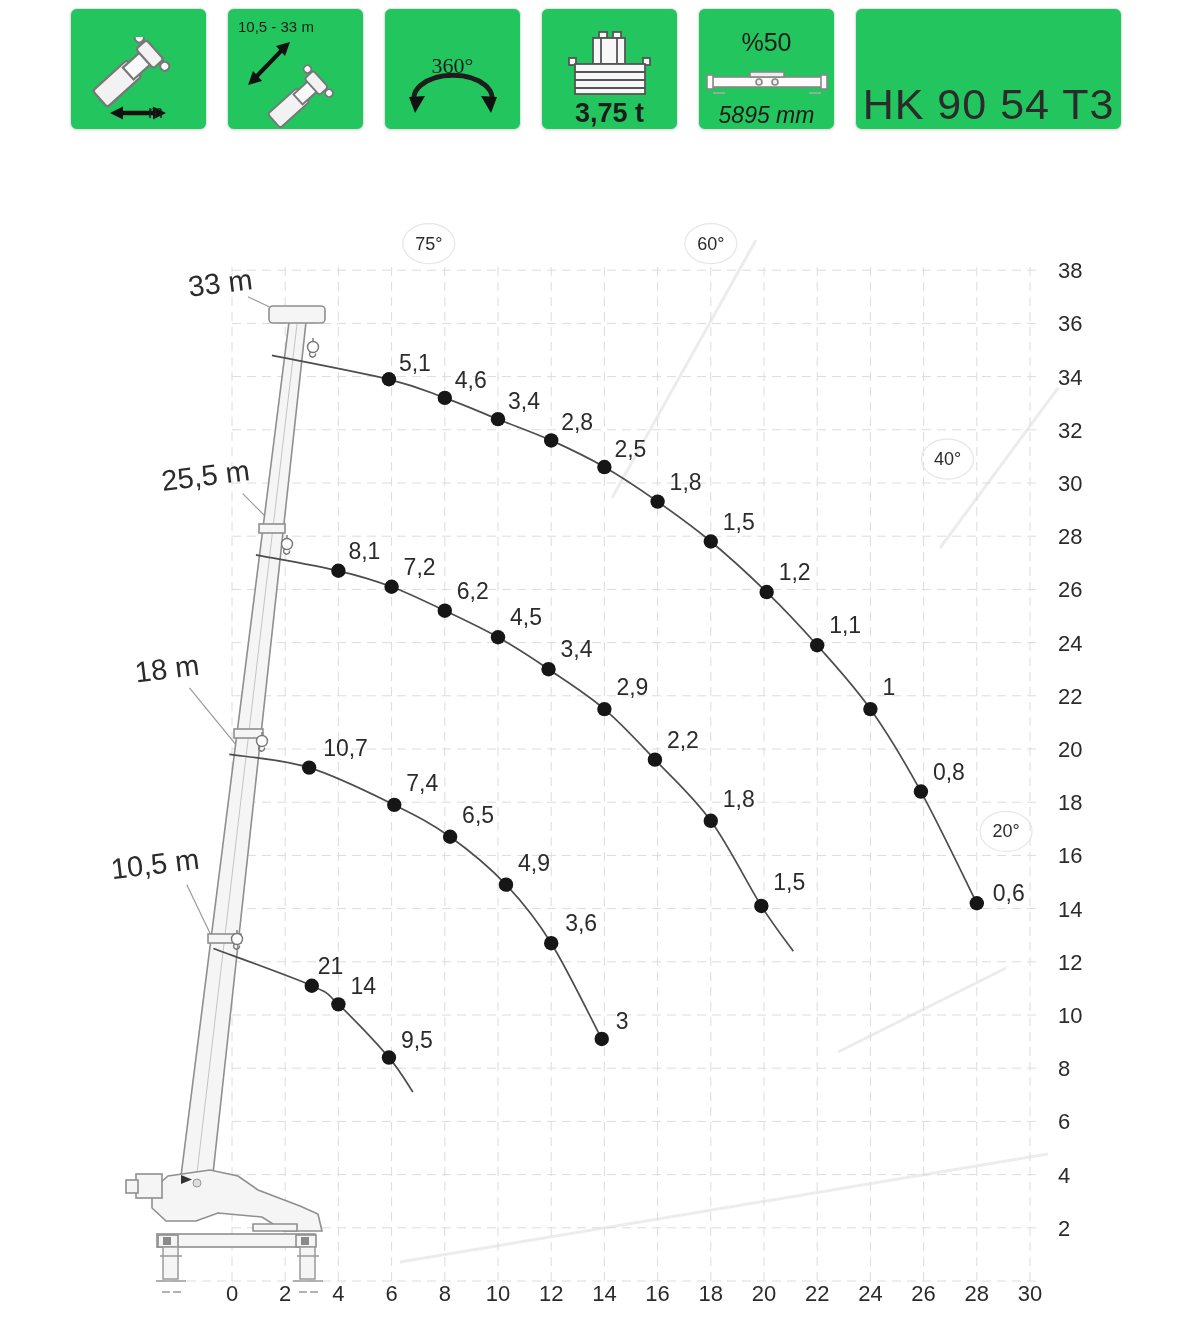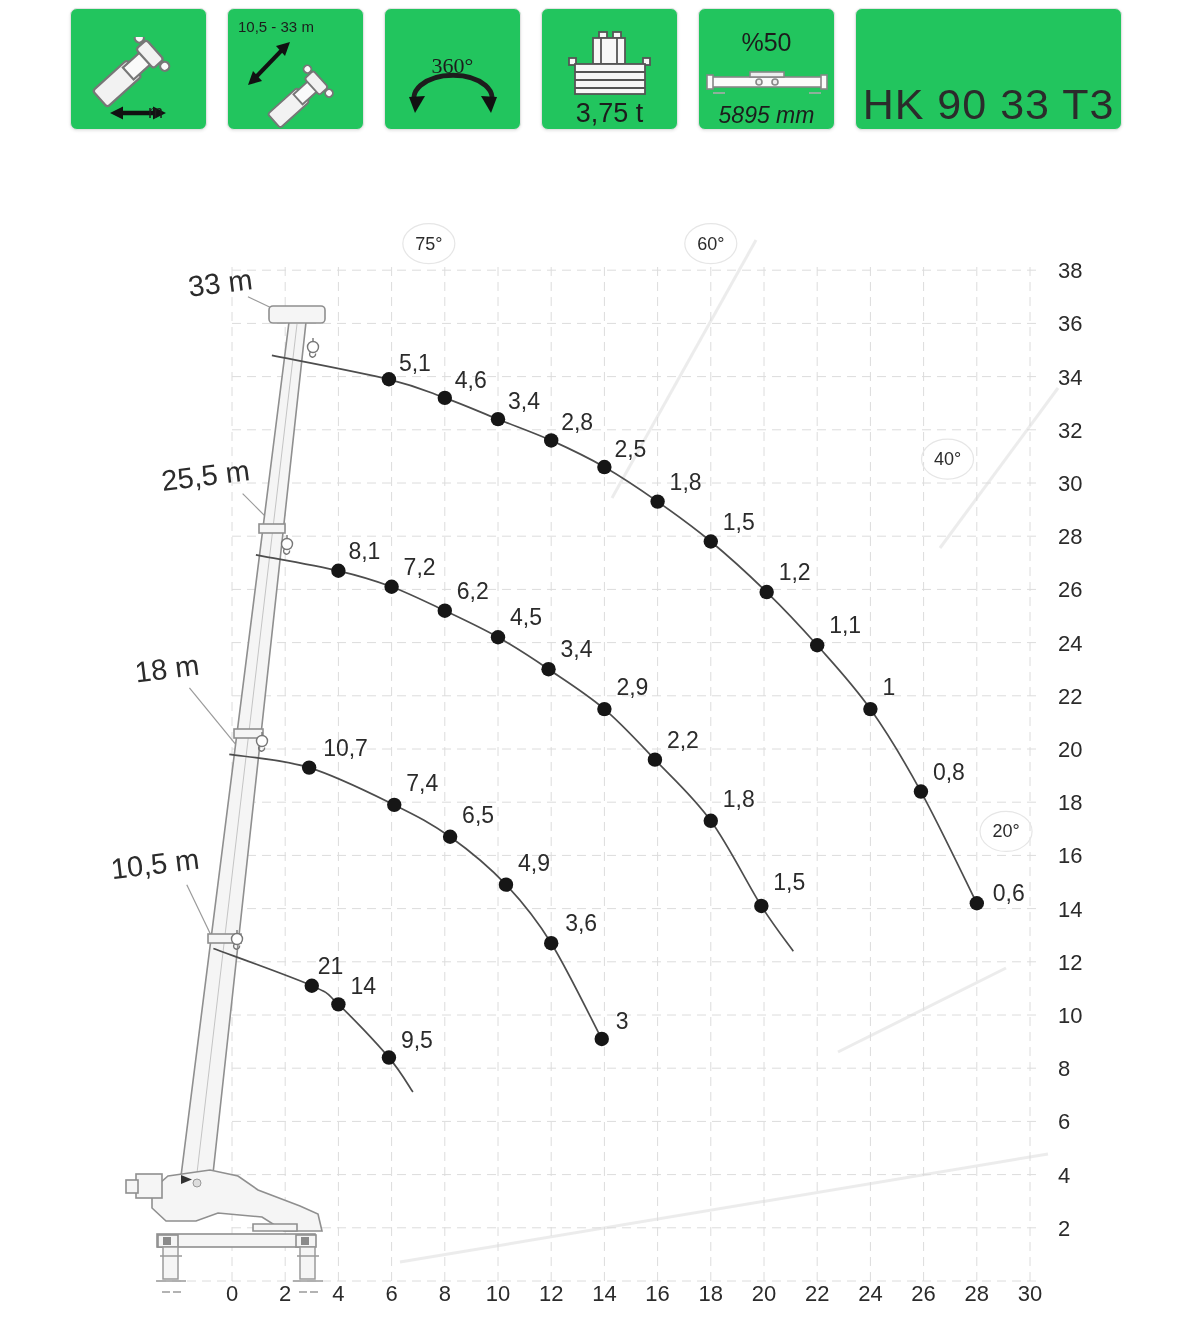--- a/index.html
+++ b/index.html
@@ -8,21 +8,21 @@
   
   .boxes{position:absolute;top:8px;left:70px;display:flex;gap:20px;z-index:5;}
   .box{position:relative;width:135px;height:120px;background:#22c55e;border:1px solid #e3e3e3;
        border-radius:7px;box-shadow:0 1px 3px rgba(0,0,0,.10);display:flex;flex-direction:column;
        align-items:center;justify-content:flex-end;}
   .box-wide{width:265px;}
   .box svg{display:block;}
   .m-label{position:absolute;bottom:6px;left:57%;font-size:18px;color:#1c1c1c;}
   .range-label{position:absolute;top:9px;left:10px;font-size:15px;color:#1c1c1c;white-space:nowrap;}
   .rot-label{position:absolute;top:44px;left:0;width:100%;text-align:center;font-size:22px;color:#1c1c1c;font-family:Liberation Serif, serif;}
-  .cw-label{font-size:27px;color:#1c1c1c;margin-top:0;}
+  .cw-label{font-size:27px;color:#1c1c1c;margin-top:0;font-weight:bold;}
   .pct-label{font-size:25px;color:#1c1c1c;margin-bottom:8px;}
   .mm-label{font-size:23px;color:#1c1c1c;margin-top:3px;font-style:italic;}
   .model{font-size:43px;letter-spacing:1px;color:#2b2b2b;}
   
   #chart{position:absolute;top:0;left:0;}
   #chart text{font-family:"Liberation Sans","DejaVu Sans",sans-serif;fill:#2b2b2b;}
   .grid{stroke:#dcdcdc;stroke-width:1;stroke-dasharray:9 6;fill:none;}
   .angle-ring{stroke:#e6e6e6;fill:none;stroke-width:1.2;}
   .curve{stroke:#4d4d4d;stroke-width:1.7;fill:none;}
   .dot{fill:#161616;stroke:none;}
@@ -119,21 +119,21 @@
           <circle cx="54" cy="17" r="3" fill="#eee"></circle>
           <circle cx="70" cy="17" r="3" fill="#eee"></circle>
           <line x1="8" y1="28" x2="20" y2="28" stroke="#aaa"></line>
           <line x1="104" y1="28" x2="116" y2="28" stroke="#aaa"></line>
         </g>
       </svg>
       <div class="mm-label">5895 mm</div>
     </div>
 
     <div class="box box-wide">
-      <div class="model">HK 90 33 T3</div>
+      <div class="model">HK 90 54 T3</div>
     </div>
   </header>
 
   <svg id="chart" width="1200" height="1318" viewBox="0 0 1200 1318">
 
     <g id="watermark">
       <path class="wm" d="M612,498 L756,240"></path>
       <path class="wm" d="M940,548 L1058,388"></path>
       <path class="wm" d="M400,1262 L1048,1154"></path>
       <path class="wm" d="M838,1052 L1006,968"></path>

